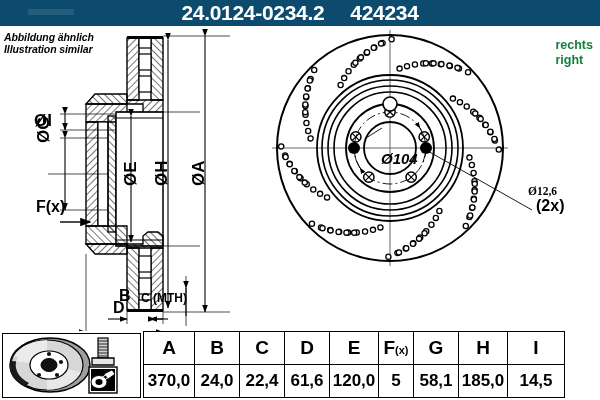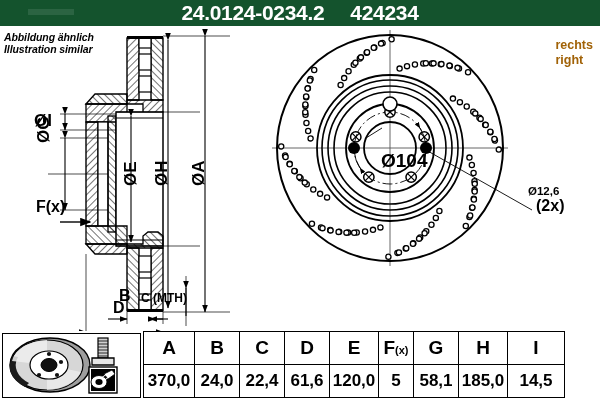--- a/index.html
+++ b/index.html
@@ -8,21 +8,21 @@
     background:#ffffff;
     font-family:"Liberation Sans", sans-serif;
     overflow:hidden;
     position:relative;
   }
   #root{position:relative;width:600px;height:400px;}
 
   
   .header{
     position:absolute;left:0;top:0;width:600px;height:26px;
-    background:#14532d;
+    background:#0c4a6e;
     color:#ffffff;
     display:flex;align-items:center;justify-content:center;
     gap:26px;
   }
   .header .hnum{
     font-size:21px;font-weight:bold;letter-spacing:-0.3px;
     font-family:"Liberation Sans", sans-serif;
     line-height:26px;
   }
   .header .hnum2{
@@ -34,21 +34,21 @@
   }
 
   
   .note{
     position:absolute;left:4px;top:31px;
     font-size:10.5px;font-weight:bold;color:#000;
     line-height:12px;letter-spacing:-0.1px;font-style:italic;
   }
   .side{
     position:absolute;right:7px;top:38px;
-    font-size:12.5px;font-weight:bold;color:#a16207;
+    font-size:12.5px;font-weight:bold;color:#15803d;
     line-height:15px;text-align:left;
   }
 
   
   #drawing{position:absolute;left:0;top:26px;}
 
   
   .lbl{
     position:absolute;font-weight:bold;color:#000;
     font-family:"Liberation Sans", sans-serif;
@@ -58,22 +58,22 @@
 
   .lbl-I   {left:34px;  top:111px; font-size:17px;}
   .lbl-G   {left:34px;  top:143px; font-size:17px;}
   .lbl-Fx  {left:36px;  top:198px; font-size:16px;}
   .lbl-E   {left:121px; top:186px; font-size:17px;}
   .lbl-H   {left:152px; top:186px; font-size:17px;}
   .lbl-A   {left:189px; top:186px; font-size:17px;}
   .lbl-B   {left:119px; top:287px; font-size:16px;}
   .lbl-C   {left:141px; top:291px; font-size:12px;}
   .lbl-D   {left:113px; top:299px; font-size:16px;}
-  .lbl-104 {left:381px; top:150px; font-size:19px;}
-  .lbl-126 {left:528px; top:185px; font-size:11.5px;}
+  .lbl-104 {left:381px; top:150px; font-size:15px;font-style:italic;}
+  .lbl-126 {left:528px; top:185px; font-size:11.5px;font-family:Liberation Serif, serif;}
   .lbl-2x  {left:536px; top:197px; font-size:16px;}
 
   
   .tablewrap{
     position:absolute;left:0;top:331px;width:600px;height:69px;
   }
   table.dims{
     position:absolute;left:143px;top:0;
     border-collapse:collapse;
     table-layout:fixed;

